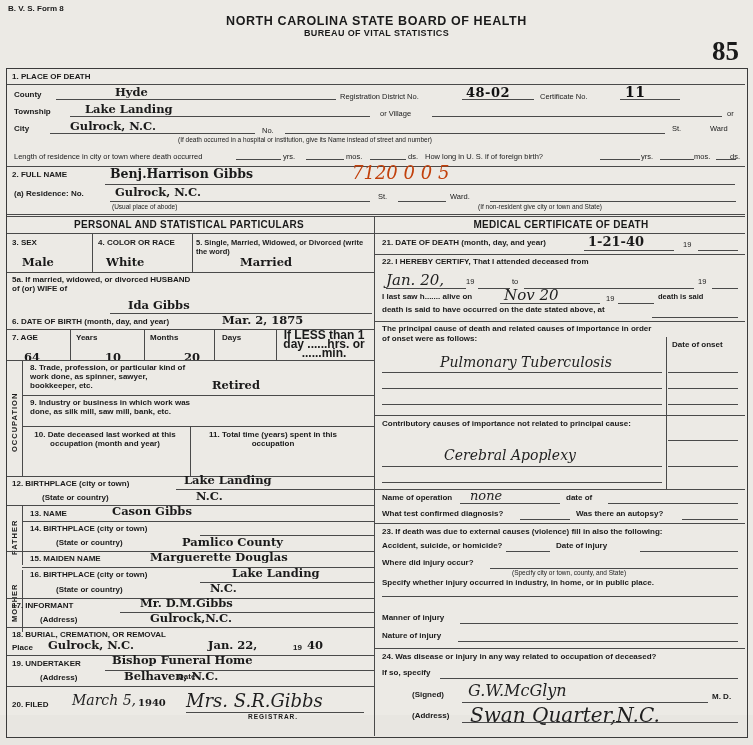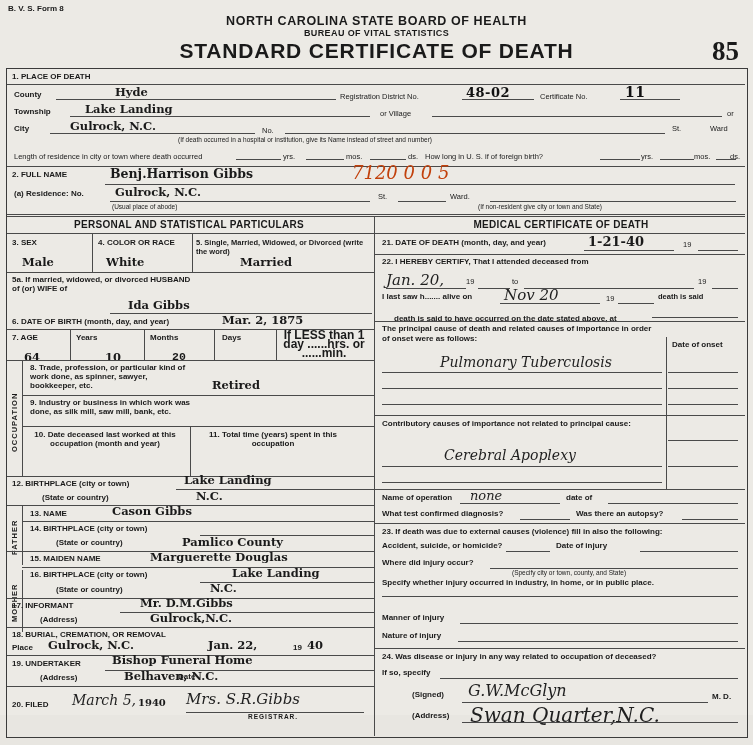--- a/index.html
+++ b/index.html
@@ -61,21 +61,20 @@
   }
 </style>
 </head>
 <body>
 
 <div class="doc">
 
   <div class="abs" id="topform">B. V. S. Form 8</div>
   <div class="abs" id="title2">BUREAU OF VITAL STATISTICS</div>
   <div class="abs" id="title1">NORTH CAROLINA STATE BOARD OF HEALTH</div>
-  <div class="abs" id="title3">STANDARD CERTIFICATE OF DEATH</div>
   <div class="abs" id="certno">85</div>
 
   <div class="border frame"></div>
 
   <div class="lbl" style="left:12px;top:72px;">1. PLACE OF DEATH</div>
   <div class="rule" style="left:7px;top:84px;width:738px;"></div>
 
   <div class="lbl" style="left:14px;top:90px;">County</div>
   <div class="val" style="left:115px;top:85px;">Hyde</div>
   <div class="rule" style="left:56px;top:99px;width:280px;"></div>
@@ -166,21 +165,21 @@
   <div class="val" style="left:222px;top:313px;">Mar. 2, 1875</div>
   <div class="rule" style="left:7px;top:329px;width:367px;"></div>
 
   <div class="lbl" style="left:12px;top:333px;">7. AGE</div>
   <div class="lbl" style="left:76px;top:333px;">Years</div>
   <div class="lbl" style="left:150px;top:333px;">Months</div>
   <div class="lbl" style="left:222px;top:333px;">Days</div>
   <div class="lbl" style="left:280px;top:331px;width:88px;line-height:9px;font-size:12px;text-align:center;">If LESS than 1 day ......hrs. or ......min.</div>
   <div class="val" style="left:24px;top:350px;">64</div>
   <div class="val" style="left:105px;top:350px;">10</div>
-  <div class="val" style="left:172px;top:350px;font-family:Liberation Mono, monospace;">20</div>
+  <div class="val" style="left:184px;top:350px;">20</div>
   <div class="vrule" style="left:70px;top:329px;height:31px;"></div>
   <div class="vrule" style="left:144px;top:329px;height:31px;"></div>
   <div class="vrule" style="left:214px;top:329px;height:31px;"></div>
   <div class="vrule" style="left:276px;top:329px;height:31px;"></div>
   <div class="rule" style="left:7px;top:360px;width:367px;"></div>
 
   <div class="lbl" style="left:30px;top:363px;width:160px;line-height:9px;">8. Trade, profession, or particular kind of work done, as spinner, sawyer, bookkeeper, etc.</div>
   <div class="val" style="left:212px;top:378px;">Retired</div>
   <div class="rule" style="left:22px;top:395px;width:352px;"></div>
 
@@ -240,21 +239,21 @@
   <div class="lbl" style="left:12px;top:659px;">19. UNDERTAKER</div>
   <div class="val" style="left:112px;top:653px;">Bishop Funeral Home</div>
   <div class="rule" style="left:105px;top:670px;width:269px;"></div>
   <div class="lbl" style="left:40px;top:673px;">(Address)</div>
   <div class="val" style="left:124px;top:669px;">Belhaven, N.C.</div>
   <div class="rule" style="left:7px;top:686px;width:367px;"></div>
 
   <div class="lbl" style="left:12px;top:700px;">20. FILED</div>
   <div class="scr" style="left:72px;top:692px;font-size:14px;">March 5,</div>
   <div class="val-s" style="left:138px;top:697px;">1940</div>
-  <div class="scr" style="left:186px;top:690px;font-size:15px;">Mrs. S.R.Gibbs</div>
+  <div class="scr" style="left:186px;top:690px;font-size:18px;">Mrs. S.R.Gibbs</div>
   <div class="rule" style="left:186px;top:712px;width:178px;"></div>
   <div class="xtiny" style="position:absolute;left:248px;top:713px;font-family:'Liberation Sans',sans-serif;font-weight:bold;letter-spacing:1px;">REGISTRAR.</div>
 
   <div class="lbl" style="left:382px;top:238px;">21. DATE OF DEATH (month, day, and year)</div>
   <div class="val" style="left:588px;top:234px;font-size:13px;">1-21-40</div>
   <div class="rule" style="left:584px;top:250px;width:90px;"></div>
   <div class="lbl-n" style="left:683px;top:240px;">19</div>
   <div class="rule" style="left:698px;top:250px;width:40px;"></div>
   <div class="rule" style="left:375px;top:254px;width:370px;"></div>
 
@@ -267,21 +266,21 @@
   <div class="rule" style="left:524px;top:288px;width:170px;"></div>
   <div class="lbl-n" style="left:698px;top:277px;">19</div>
   <div class="rule" style="left:712px;top:288px;width:26px;"></div>
 
   <div class="lbl" style="left:382px;top:292px;">I last saw h....... alive on</div>
   <div class="scr" style="left:504px;top:286px;font-size:15px;">Nov 20</div>
   <div class="rule" style="left:500px;top:303px;width:100px;"></div>
   <div class="lbl-n" style="left:606px;top:294px;">19</div>
   <div class="rule" style="left:618px;top:303px;width:36px;"></div>
   <div class="lbl" style="left:658px;top:292px;font-size:7.5px;">death is said</div>
-  <div class="lbl" style="left:382px;top:314px;margin-left:12px;">death is said to have occurred on the date stated above, at</div>
+  <div class="lbl" style="left:382px;top:305px;">death is said to have occurred on the date stated above, at</div>
   <div class="rule" style="left:652px;top:317px;width:86px;"></div>
   <div class="rule" style="left:375px;top:321px;width:370px;"></div>
 
   <div class="lbl" style="left:382px;top:324px;width:270px;line-height:9.5px;">The principal cause of death and related causes of importance in order of onset were as follows:</div>
   <div class="lbl" style="left:672px;top:340px;">Date of onset</div>
   <div class="vrule" style="left:666px;top:337px;height:78px;"></div>
   <div class="scr" style="left:440px;top:354px;font-size:14px;">Pulmonary Tuberculosis</div>
   <div class="rule" style="left:382px;top:372px;width:280px;"></div>
   <div class="rule" style="left:382px;top:388px;width:280px;"></div>
   <div class="rule" style="left:382px;top:404px;width:280px;"></div>

